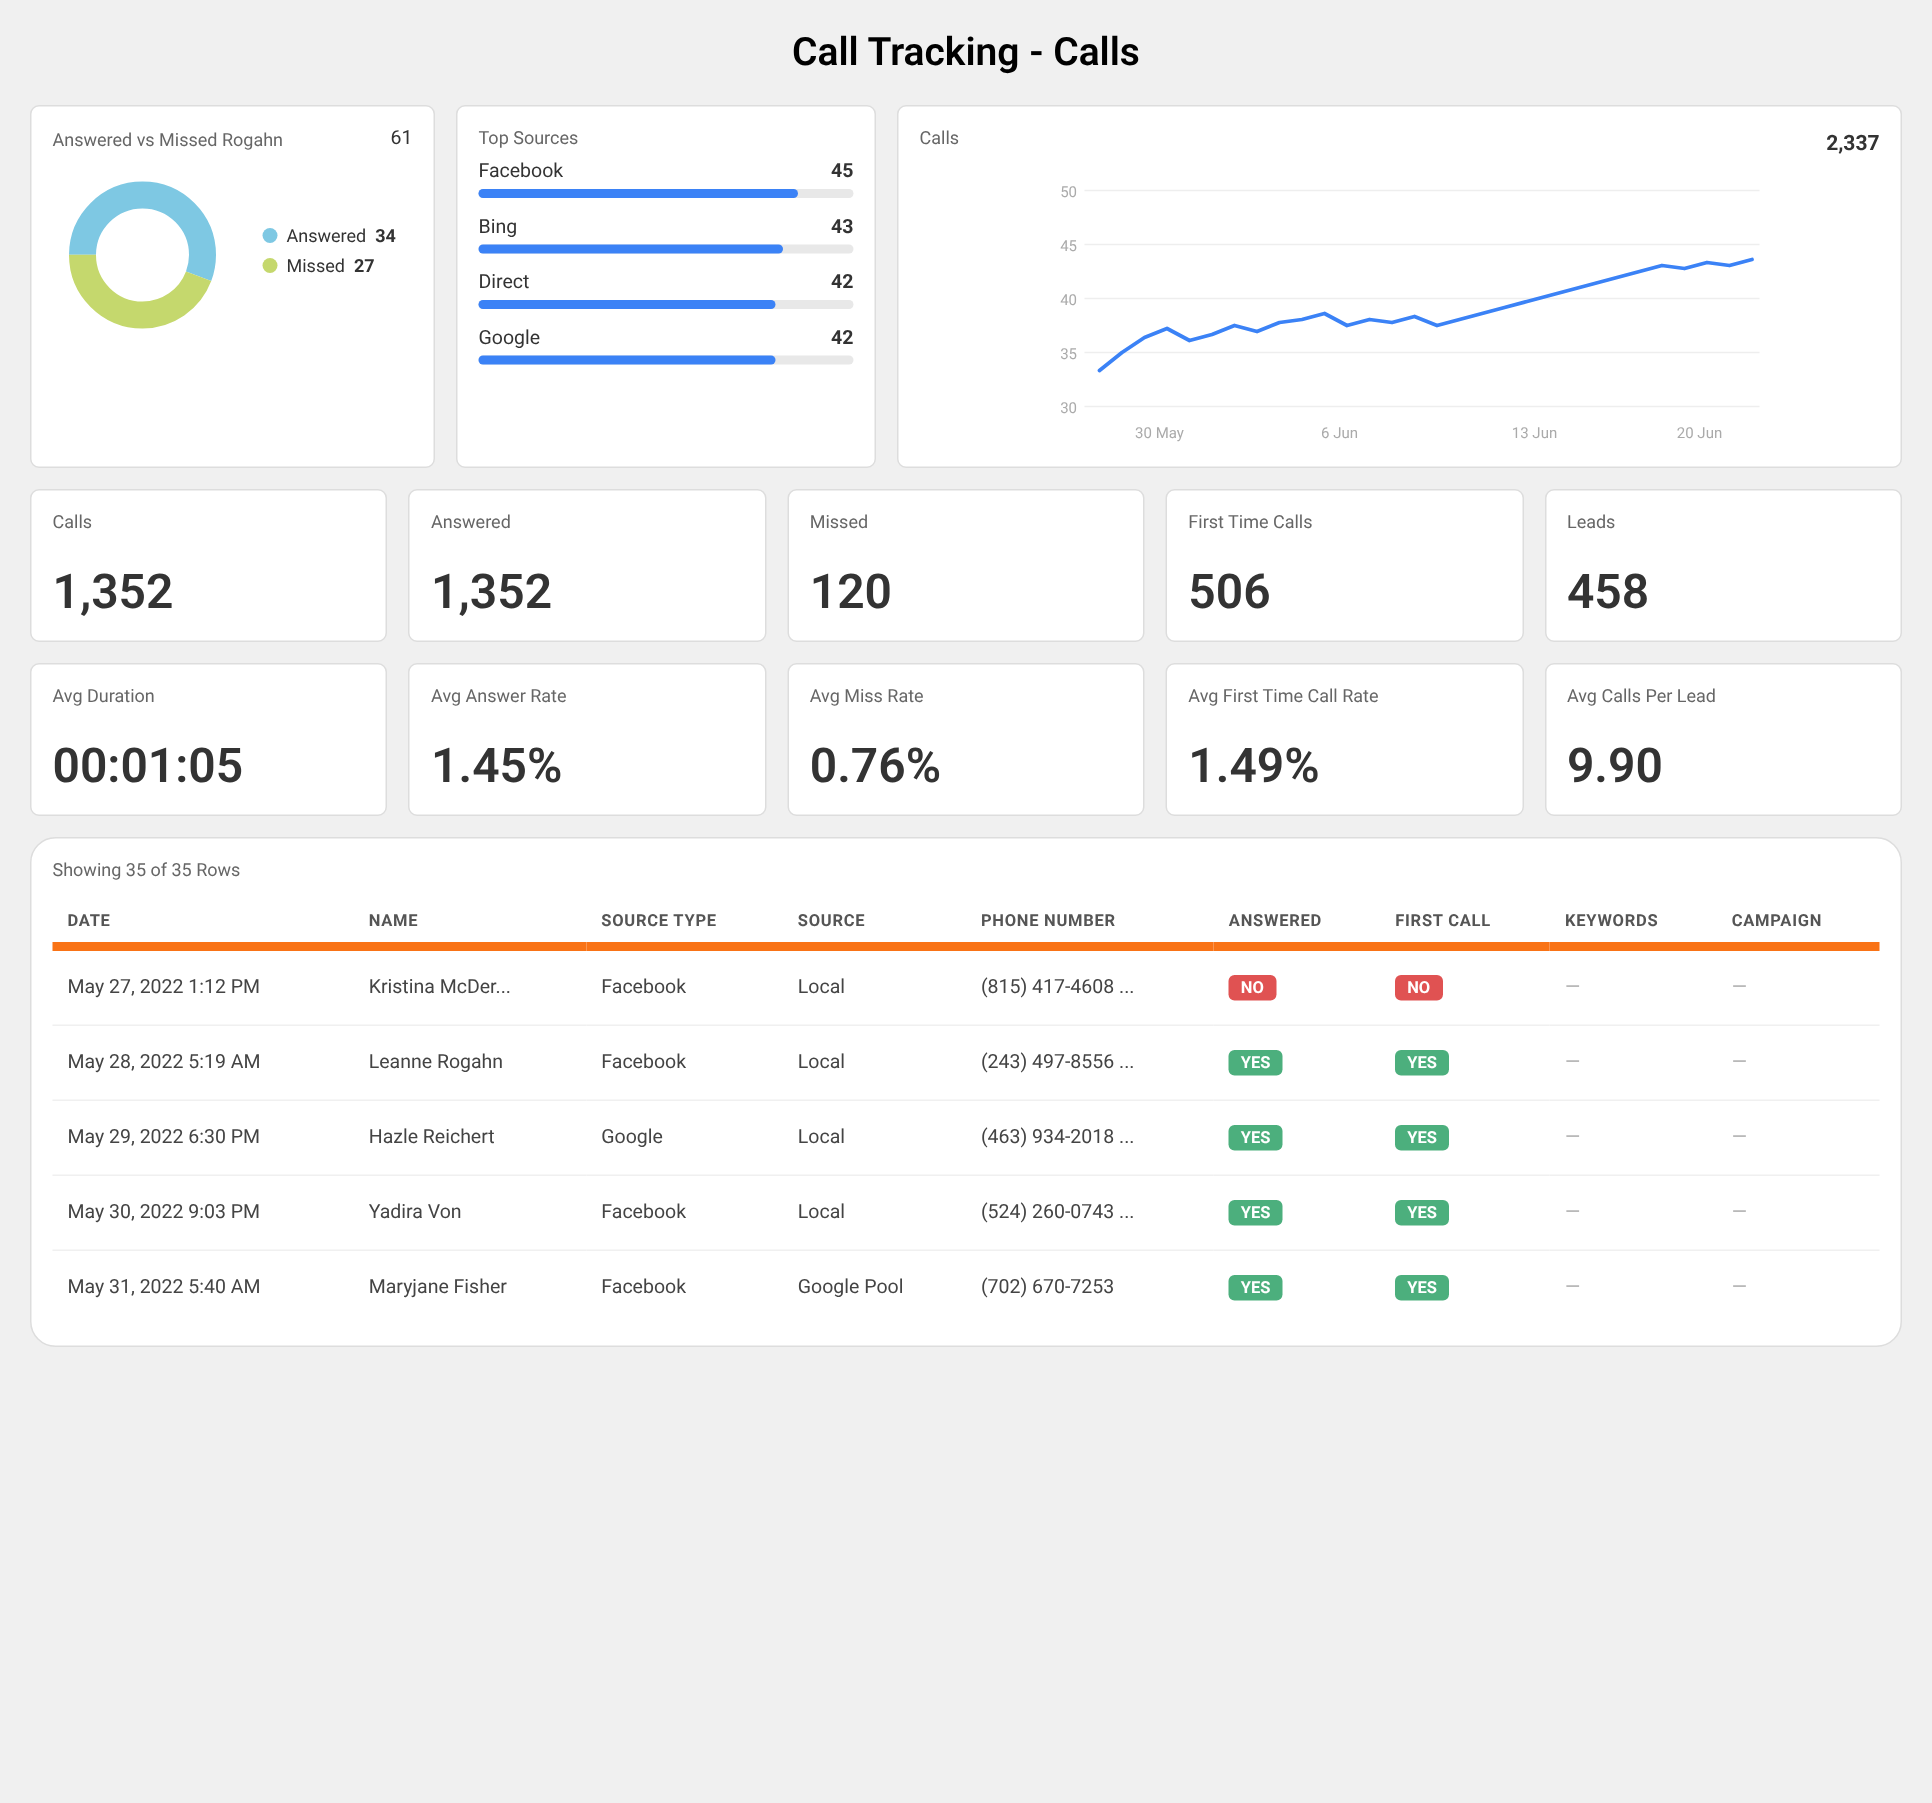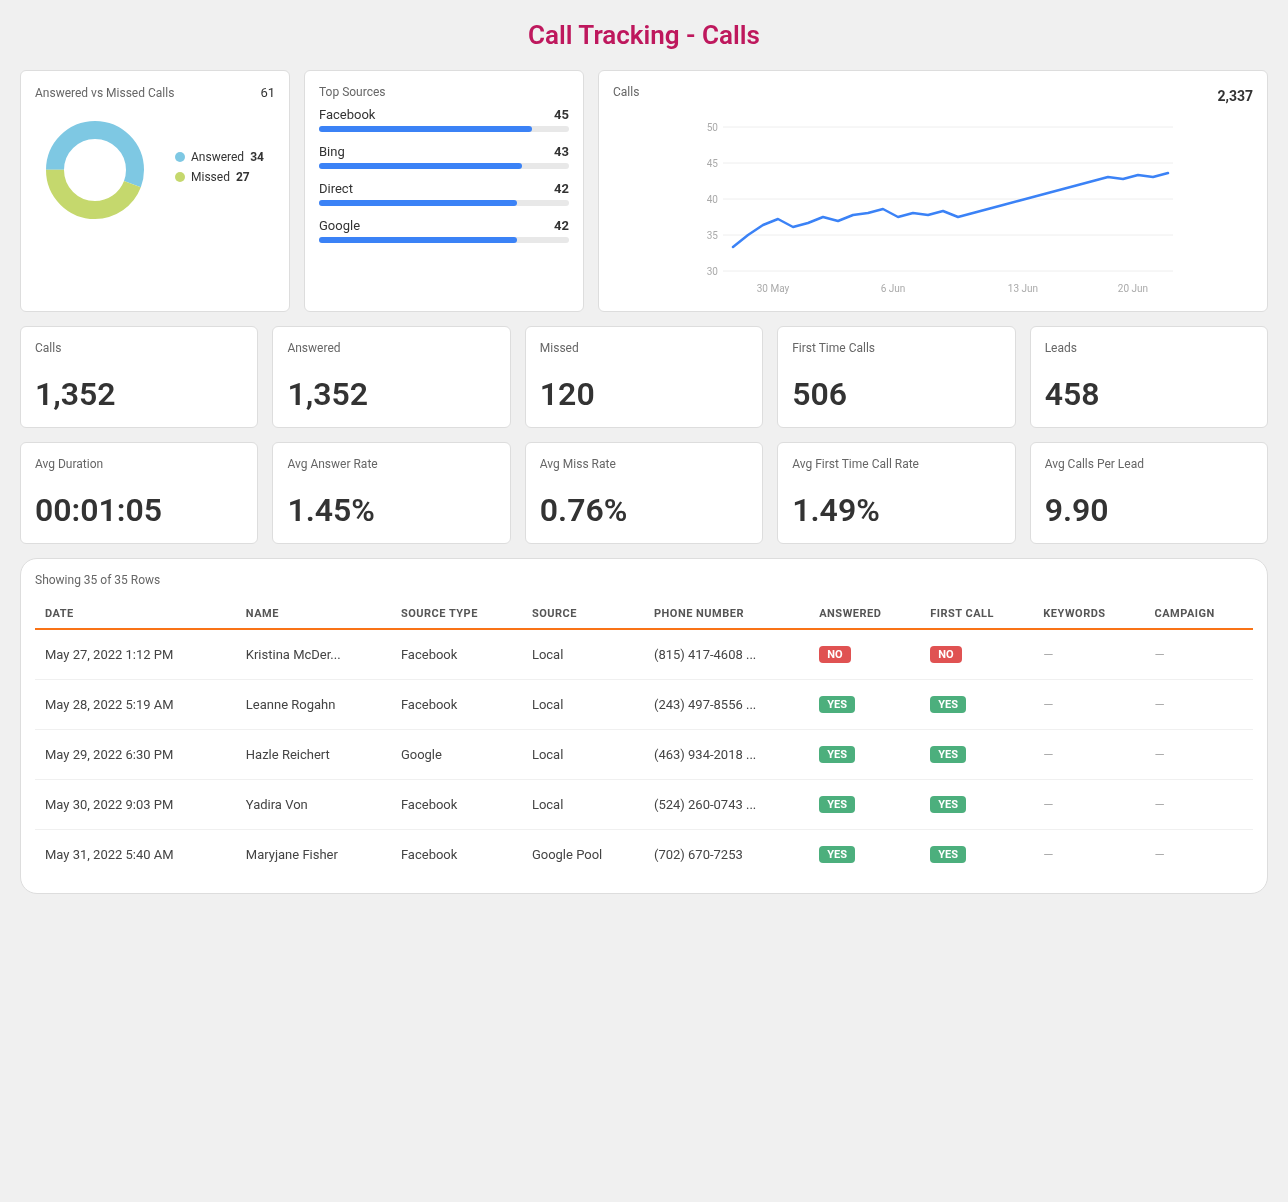--- a/index.html
+++ b/index.html
@@ -1,20 +1,20 @@
 <!DOCTYPE html>
 <html><head>
   <meta charset="utf-8">
   <style>
     * { box-sizing: border-box; margin: 0; padding: 0; }
     body { font-family: -apple-system, BlinkMacSystemFont, 'Segoe UI', Roboto, sans-serif; background: #f0f0f0; color: #333; font-size: 14px; }
     
     .page { max-width: 1288px; margin: 0 auto; padding: 20px; }
     
-    h1.page-title { text-align: center; font-size: 26px; font-weight: 600; color: #be185d; margin-bottom: 20px; }
+    h1.page-title { text-align: center; font-size: 26px; font-weight: 600; color: #000000; margin-bottom: 20px; }
     
     
     .top-row { display: flex; gap: 14px; margin-bottom: 14px; }
     
     .card { background: #fff; border: 1px solid #ddd; border-radius: 6px; padding: 14px; }
     
     .card-title { font-size: 12px; color: #666; margin-bottom: 8px; }
     
     
     .donut-card { flex: 0 0 270px; }
@@ -43,21 +43,21 @@
     
     .metrics-row { display: flex; gap: 14px; margin-bottom: 14px; }
     .metric-card { flex: 1; }
     .metric-label { font-size: 12px; color: #666; margin-bottom: 20px; }
     .metric-value { font-size: 32px; font-weight: 600; color: #333; }
     
     
     .table-card { background: #fff; border: 1px solid #ddd; border-radius: 17px; padding: 14px; }
     .table-info { font-size: 12px; color: #666; margin-bottom: 12px; }
     table { width: 100%; border-collapse: collapse; }
-    thead th { font-size: 11px; font-weight: 700; color: #555; text-align: left; padding: 8px 10px; border-bottom: 2px solid #f97316; letter-spacing: 0.5px; }
+    thead th { font-size: 11px; font-weight: 700; color: #555; text-align: left; padding: 8px 10px; border-bottom: 6px solid #f97316; letter-spacing: 0.5px; }
     tbody tr { border-bottom: 1px solid #f0f0f0; }
     tbody tr:last-child { border-bottom: none; }
     tbody td { font-size: 13px; color: #444; padding: 16px 10px; }
     
     .badge { display: inline-block; padding: 2px 8px; border-radius: 4px; font-size: 11px; font-weight: 700; color: #fff; }
     .badge-yes { background: #4caf7d; }
     .badge-no { background: #e05252; }
     
     .dash { color: #aaa; }
 
@@ -67,21 +67,21 @@
 </head>
 <body>
 
 <div class="page">
   <h1 class="page-title">Call Tracking - Calls</h1>
 
   <div class="top-row">
 
     <div class="card donut-card">
       <div class="donut-header">
-        <span class="title">Answered vs Missed Calls</span>
+        <span class="title">Answered vs Missed Rogahn</span>
         <span class="count">61</span>
       </div>
       <div class="donut-container">
         <svg class="donut-svg" viewBox="0 0 120 120">
 
           <circle cx="60" cy="60" r="40" fill="none" stroke="#7ec8e3" stroke-width="18" stroke-dasharray="140 111.2" stroke-dashoffset="62.8" transform="rotate(-90 60 60)"></circle>
           <circle cx="60" cy="60" r="40" fill="none" stroke="#c5d86d" stroke-width="18" stroke-dasharray="111.2 140" stroke-dashoffset="-77.2" transform="rotate(-90 60 60)"></circle>
         </svg>
         <div class="legend">
           <div class="legend-item">

